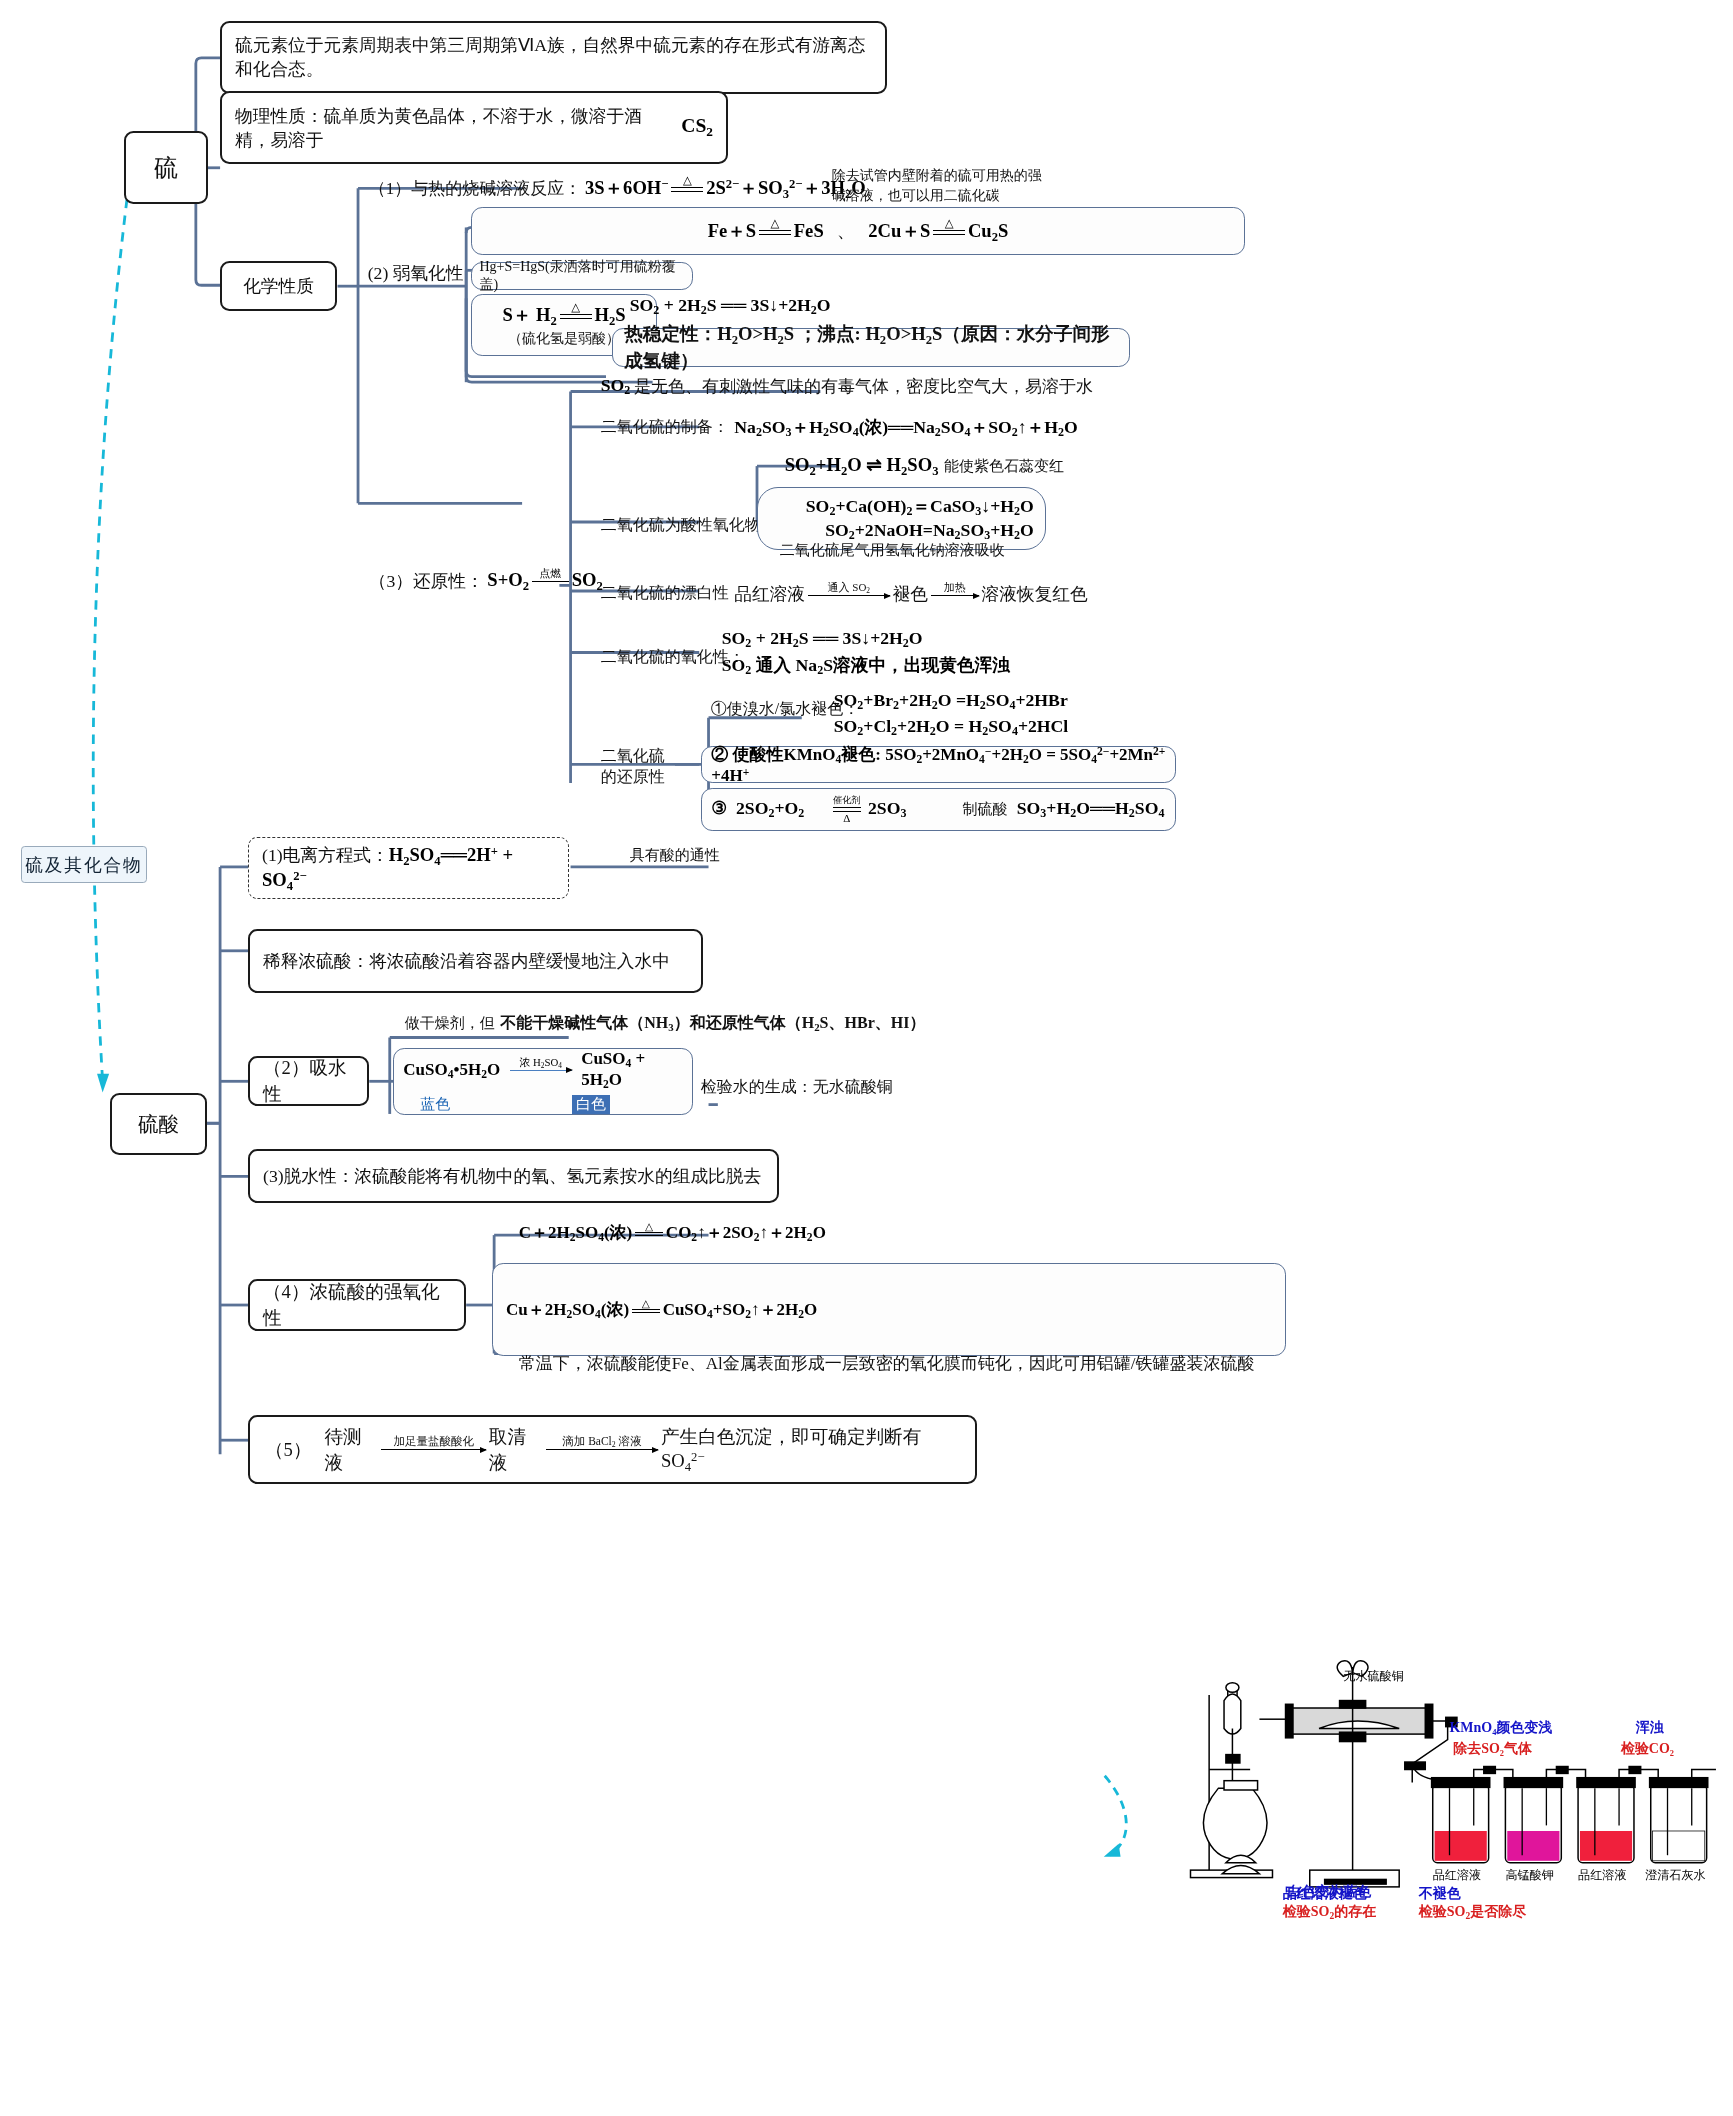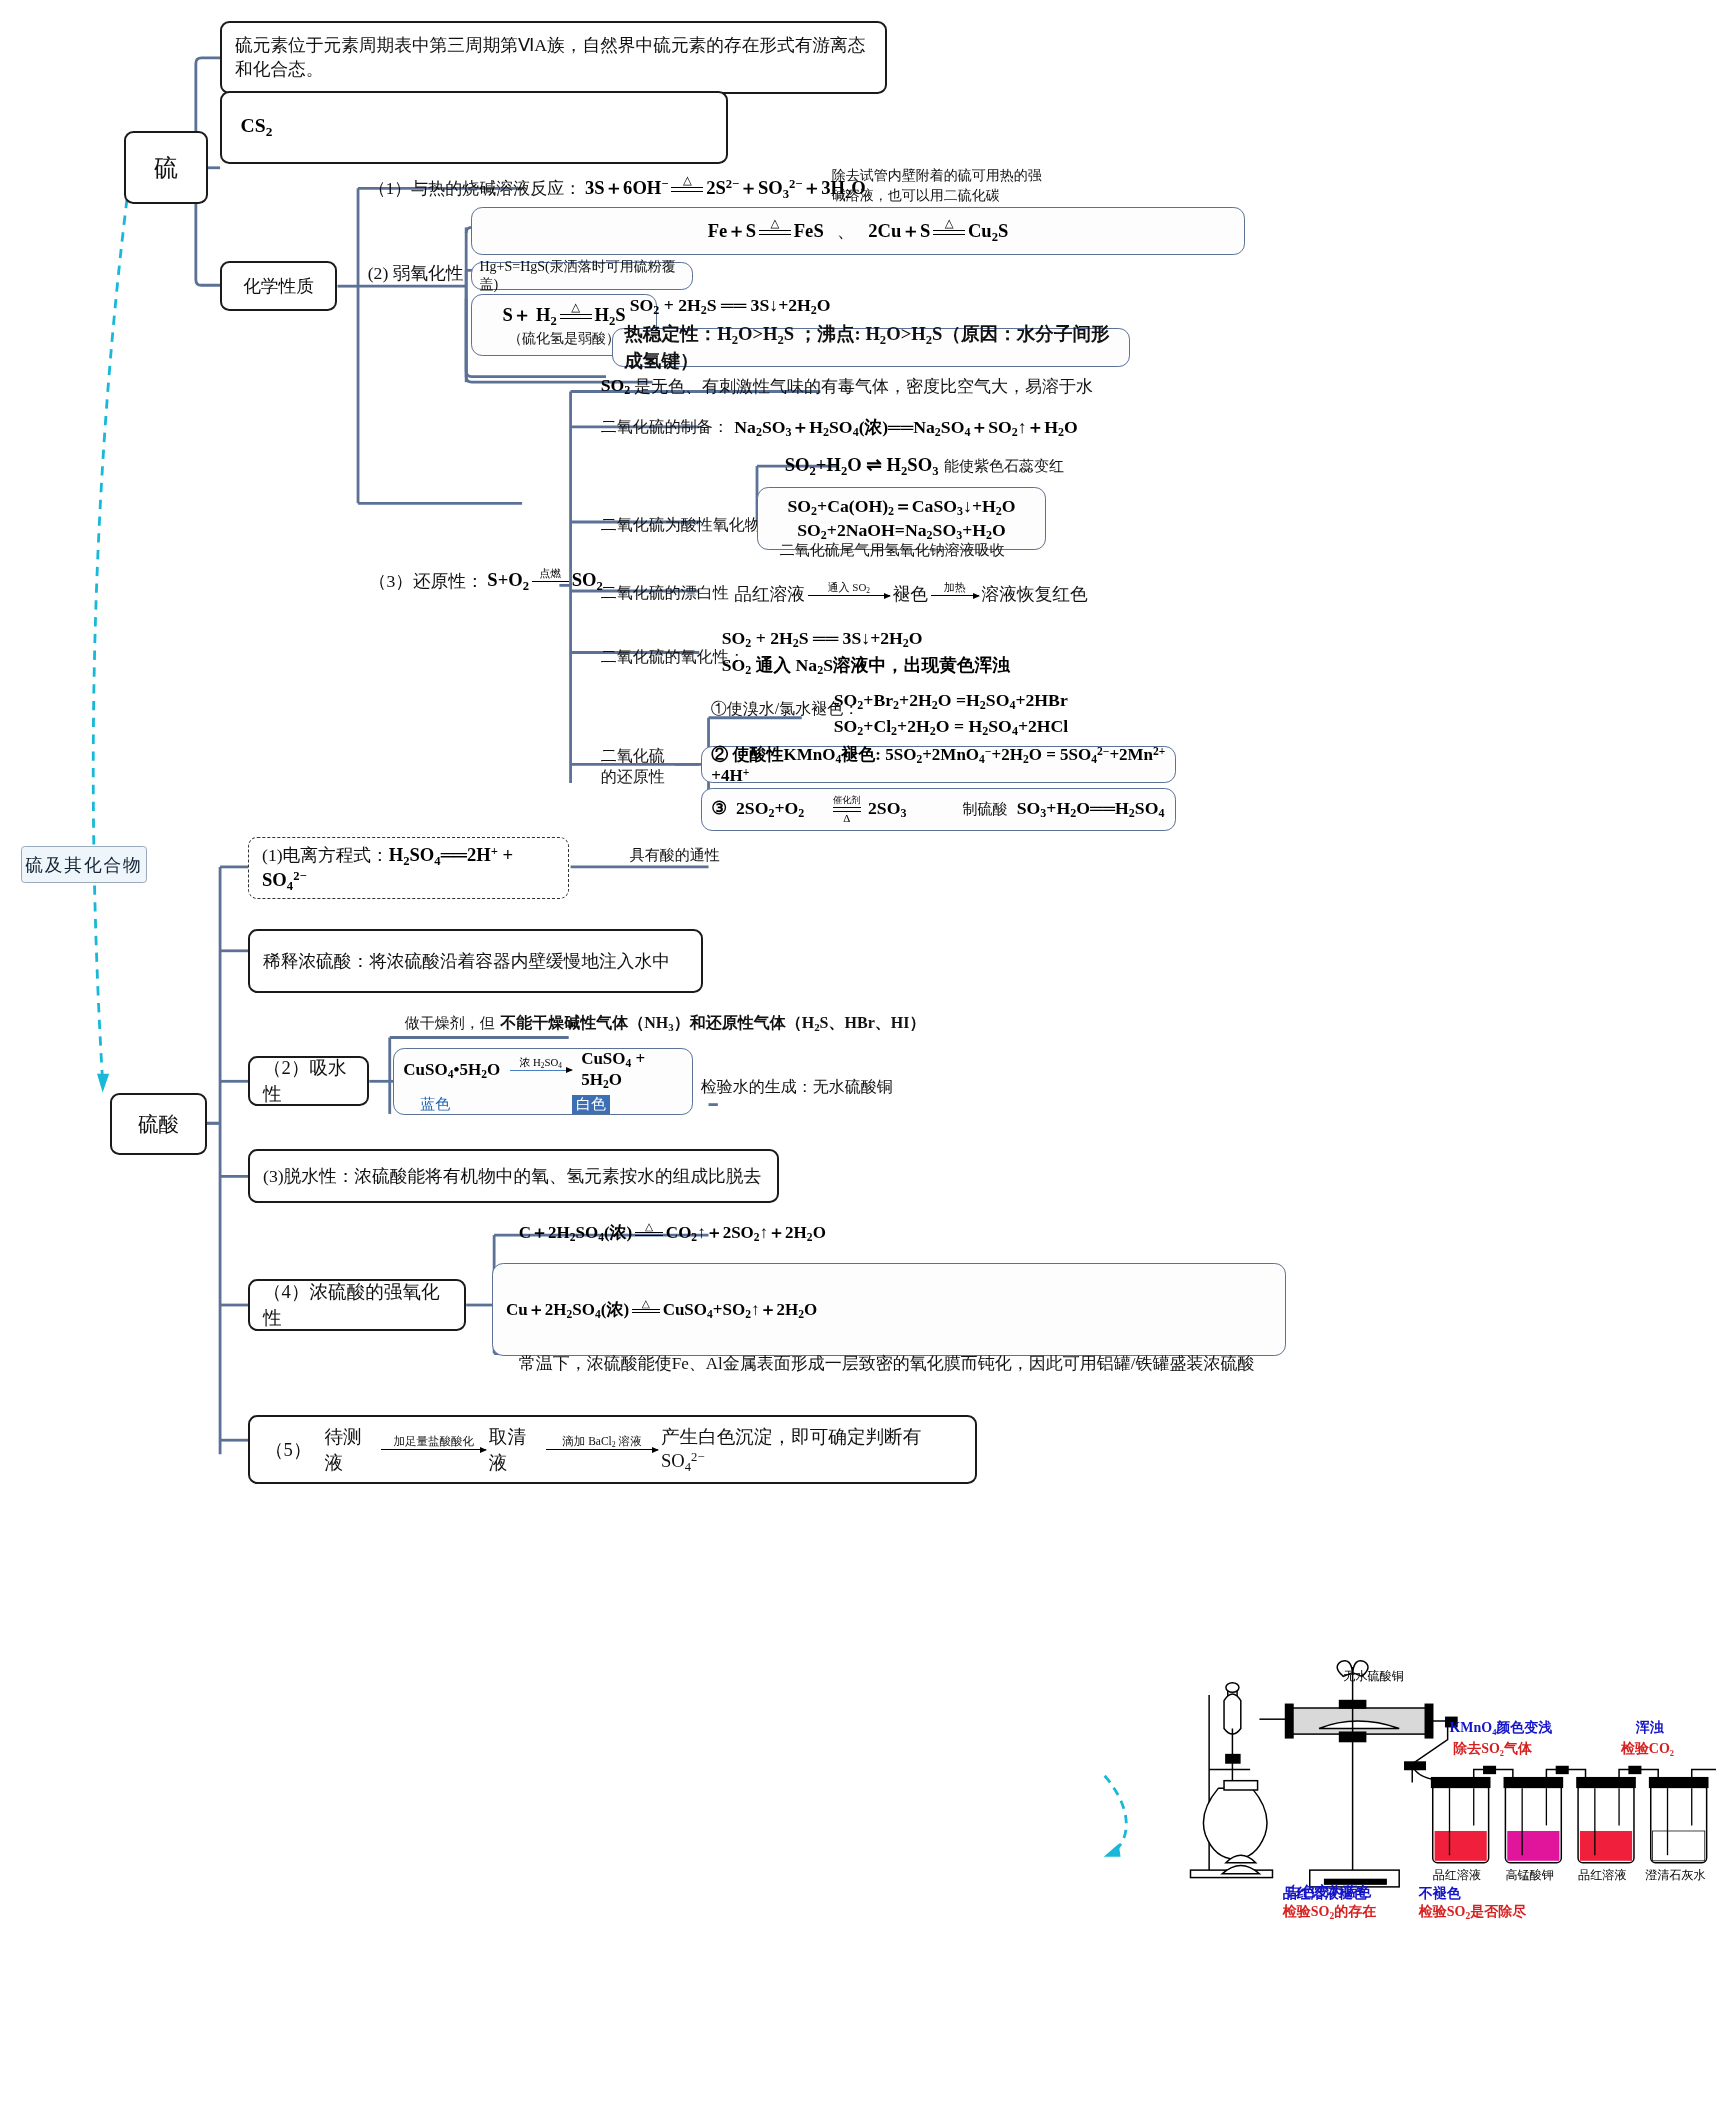--- a/index.html
+++ b/index.html
@@ -181,20 +181,21 @@
 
   <div class="node box-black" style="left:124px; top:131px; width:84px; height:73px; justify-content:center;">
     <span class="t-cn f26">硫</span>
   </div>
 
   <div class="node box-black" style="left:220px; top:20.5px; width:667px; height:73px;">
     <span class="t-cn f19">硫元素位于元素周期表中第三周期第ⅥA族，自然界中硫元素的存在形式有游离态和化合态。</span>
   </div>
 
   <div class="node box-black" style="left:220px; top:91px; width:508px; height:73px;">
+    <span class="t-cn f19">物理性质：硫单质为黄色晶体，不溶于水，微溶于酒精，易溶于</span>
     <span class="t-sci f21" style="margin-left:5.6px;">CS<sub>2</sub></span>
   </div>
 
   <div class="node box-black" style="left:220px; top:261px; width:117px; height:50px; justify-content:center;">
     <span class="t-cn f19">化学性质</span>
   </div>
 
   <div class="node plain" style="left:365px; top:173px;">
     <span class="t-cn f18">（1）与热的烧碱溶液反应：</span>
     <span class="t-sci f20" style="margin-left:3.7px;">
@@ -266,21 +267,21 @@
     <span class="t-sci f20">
       SO<sub>2</sub>+H<sub>2</sub>O ⇌ H<sub>2</sub>SO<sub>3</sub>
     </span>
     <span class="t-cn f16" style="margin-left:5.6px;">能使紫色石蕊变红</span>
   </div>
 
   <div class="node plain" style="left:597px; top:513px;">
     <span class="t-cn f17">二氧化硫为酸性氧化物</span>
   </div>
 
-  <div class="node box-blue" style="left:757px; top:487px; width:289px; height:63px; flex-direction:column; align-items:center; justify-content:center; padding:3.7px 11.2px;">
+  <div class="node box-blue" style="left:757px; top:487px; width:289px; height:63px; flex-direction:column; align-items:flex-end; justify-content:center; padding:3.7px 11.2px;border-radius:21px;">
     <span class="t-sci f19">
       SO<sub>2</sub>+Ca(OH)<sub>2</sub>＝CaSO<sub>3</sub>↓+H<sub>2</sub>O
     </span>
     <span class="t-sci f19">
       SO<sub>2</sub>+2NaOH=Na<sub>2</sub>SO<sub>3</sub>+H<sub>2</sub>O
     </span>
   </div>
   <div class="node plain" style="left:776px; top:539px;">
     <span class="t-cn f16">二氧化硫尾气用氢氧化钠溶液吸收</span>
   </div>

